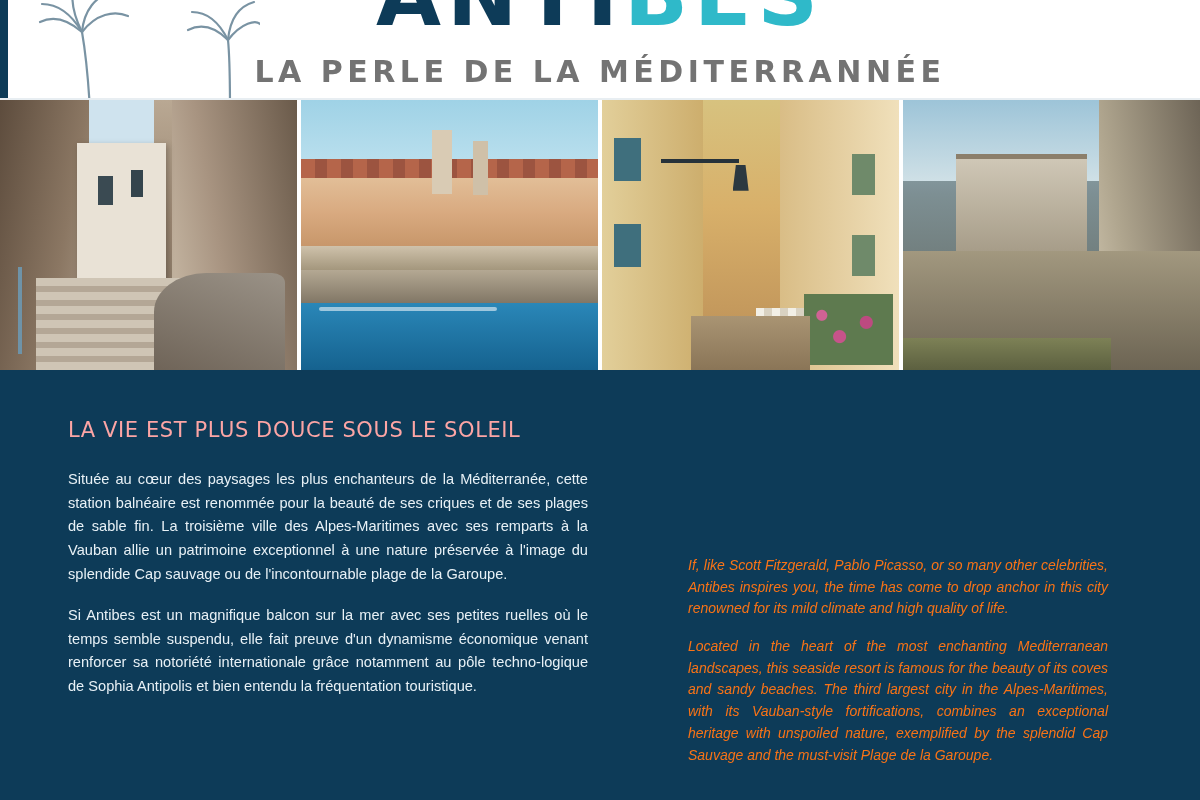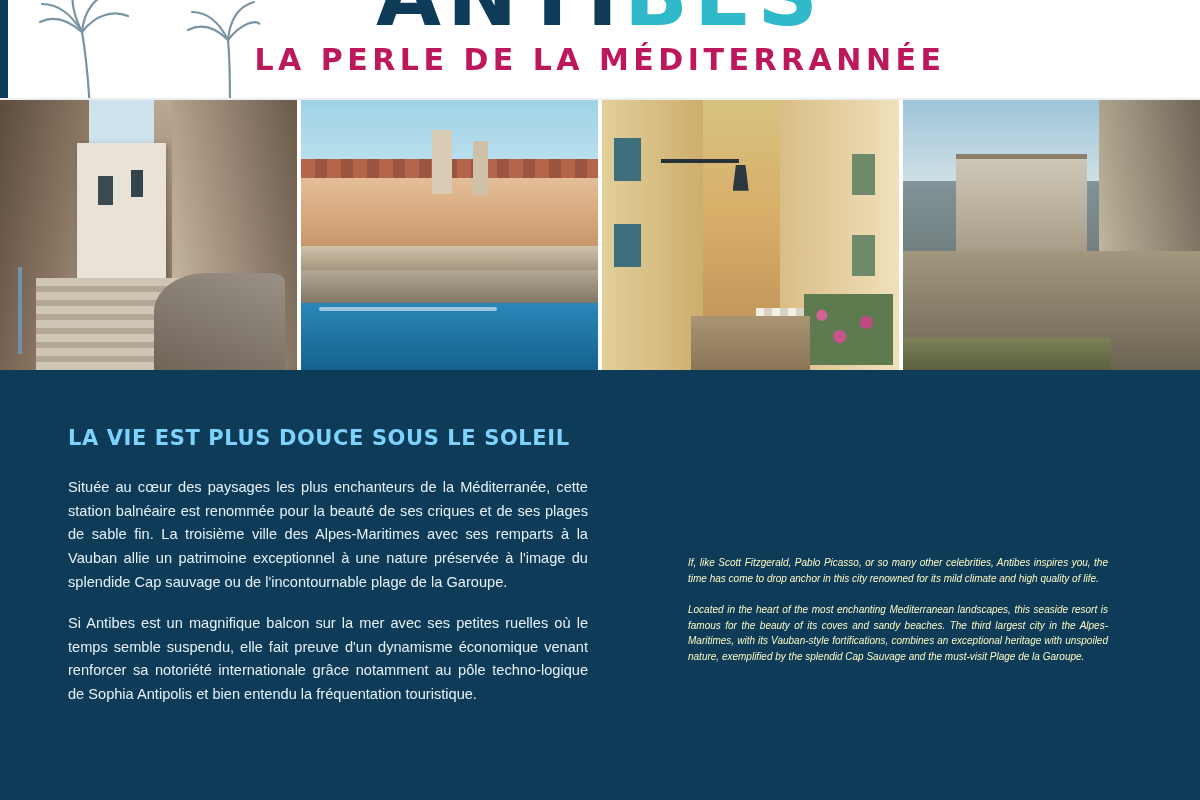--- a/index.html
+++ b/index.html
@@ -60,24 +60,24 @@
     letter-spacing: 6px;
     font-weight: bold;
     color: #0d3b58;
     line-height: 1;
     font-family: "DejaVu Sans", sans-serif;
   }
   .brand-word .accent {
     color: #2fb9c9;
   }
   .brand-sub {
-    margin-top: 4px;
+    margin-top: 16px;
     font-size: 30px;
     letter-spacing: 4.5px;
-    color: #be185d;
+    color: #737373;
     font-weight: bold;
     font-family: "DejaVu Sans", sans-serif;
   }
   .header-bottom-line {
     position: absolute;
     left: 0;
     bottom: 0;
     width: 1200px;
     height: 2px;
     background: #e8eef2;
@@ -187,48 +187,48 @@
     top: 40px;
     width: 520px;
   }
   .col-en {
     position: absolute;
     left: 688px;
     top: 185px;
     width: 420px;
   }
   h2.section-title {
-    margin: 16px 0 26px 0;
+    margin: 8px 0 26px 0;
     font-size: 21px;
     letter-spacing: 0.6px;
-    font-weight: bold;
-    color: #7dd3fc;
+    font-weight: normal;
+    color: #fca5a5;
     font-family: "DejaVu Sans", sans-serif;
   }
   .col-fr p {
     margin: 0 0 18px 0;
     font-size: 14.6px;
     line-height: 1.62;
     color: #e8f1f6;
     text-align: justify;
   }
   h3.section-title-en {
     margin: 0 0 16px 0;
     font-size: 14.5px;
     font-weight: bold;
     font-style: italic;
     letter-spacing: 0.3px;
     color: #ffffff;
     font-family: "DejaVu Sans", sans-serif;
   }
   .col-en p {
     margin: 0 0 16px 0;
-    font-size: 10px;
+    font-size: 14px;
     line-height: 1.55;
-    color: #fef9c3;
+    color: #f97316;
     font-style: italic;
     text-align: justify;
   }
 </style>
 </head>
 <body>
 
 <div class="page">
 
   <div class="header">

